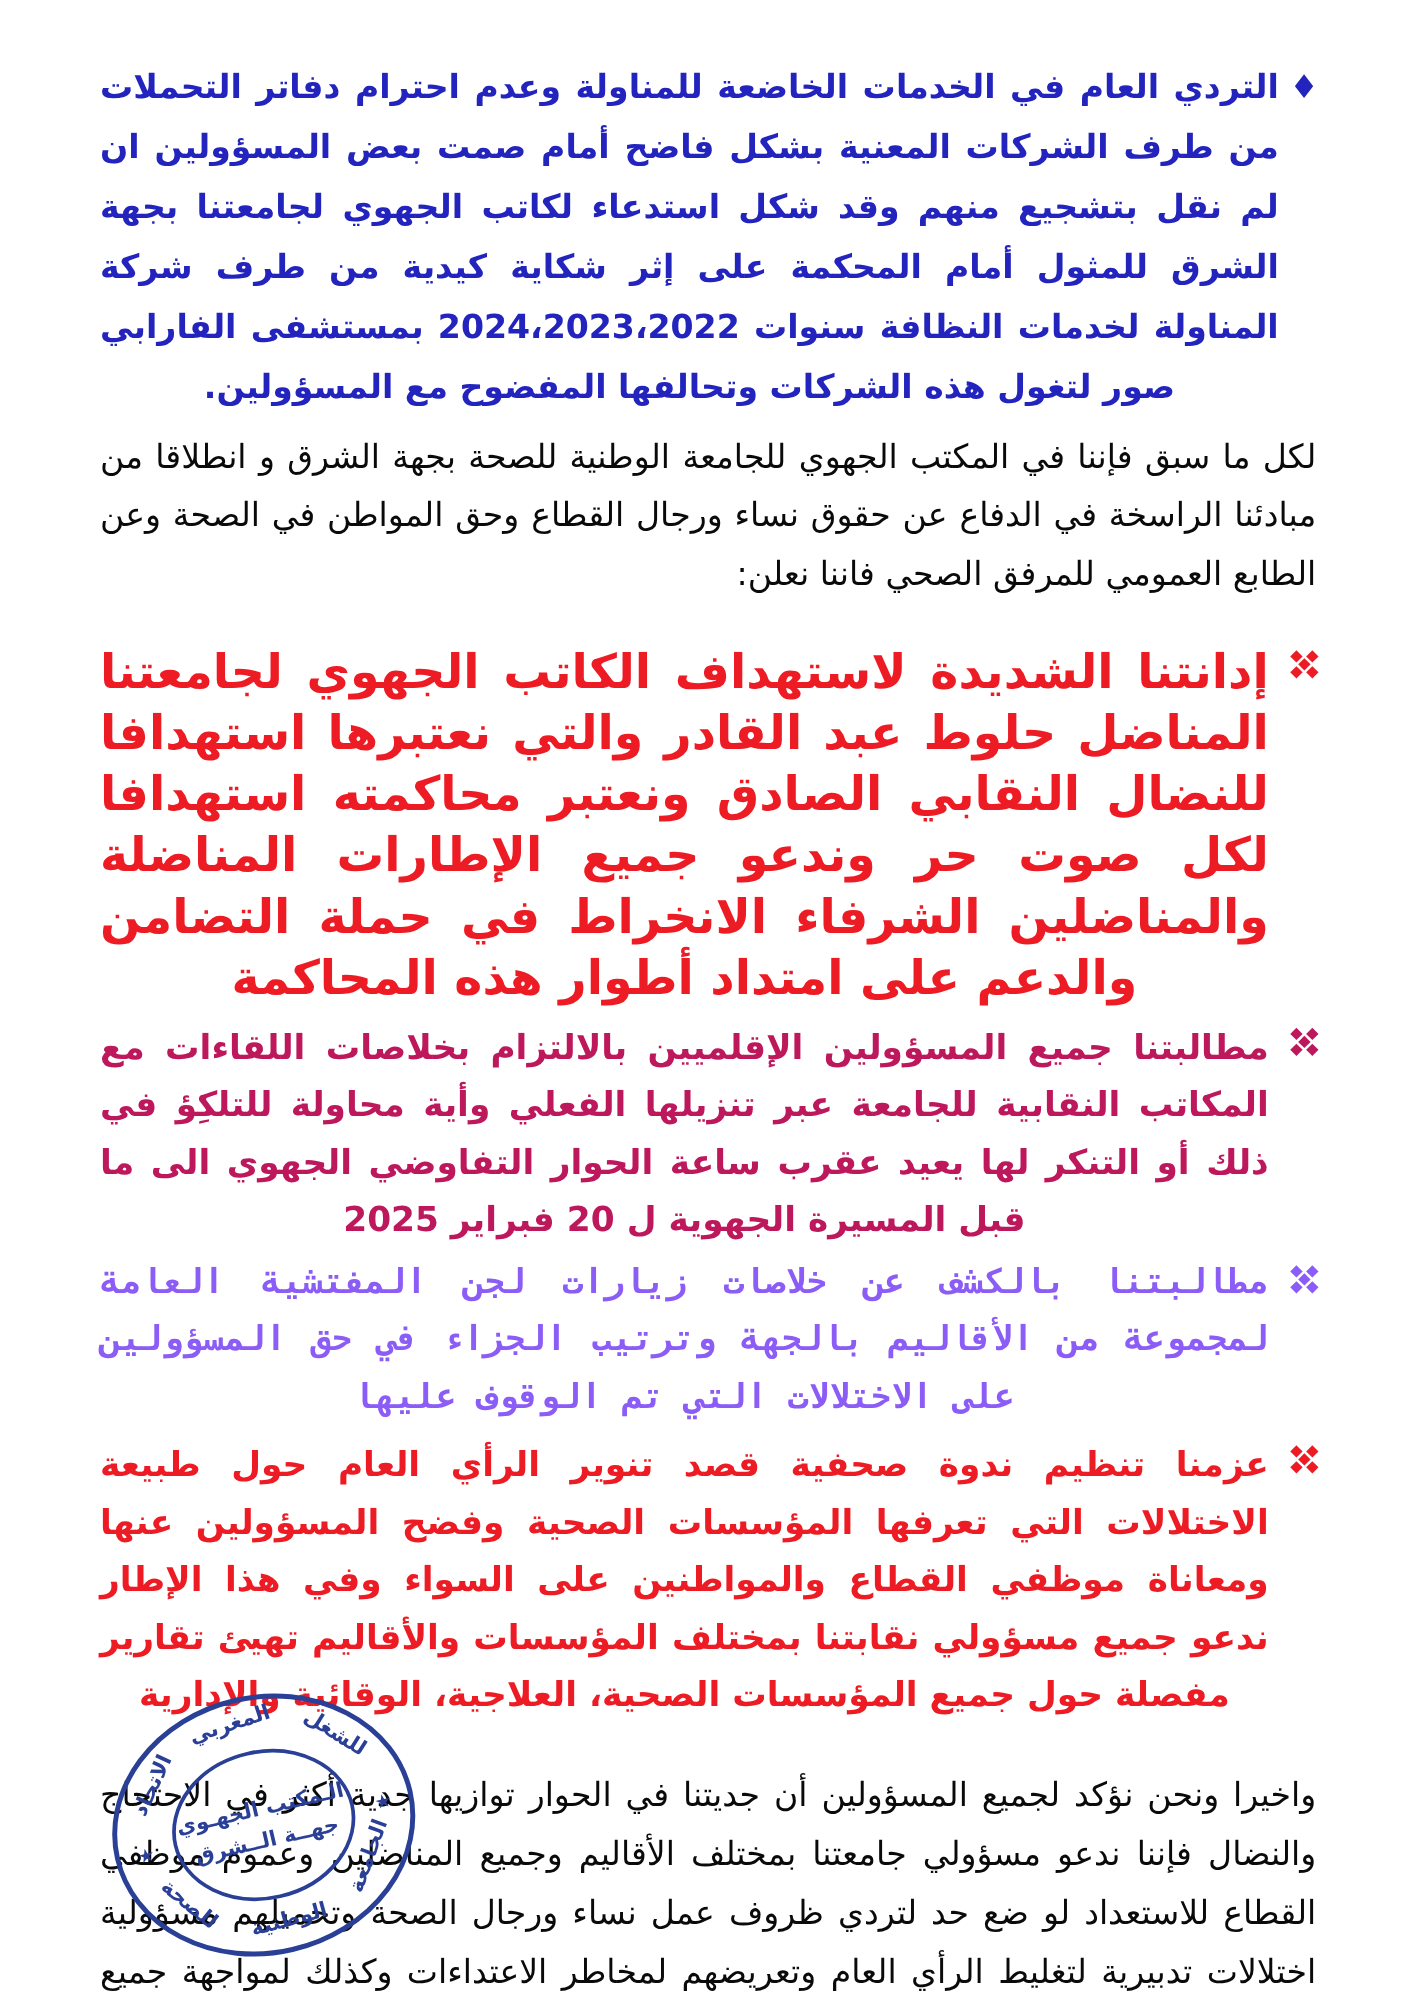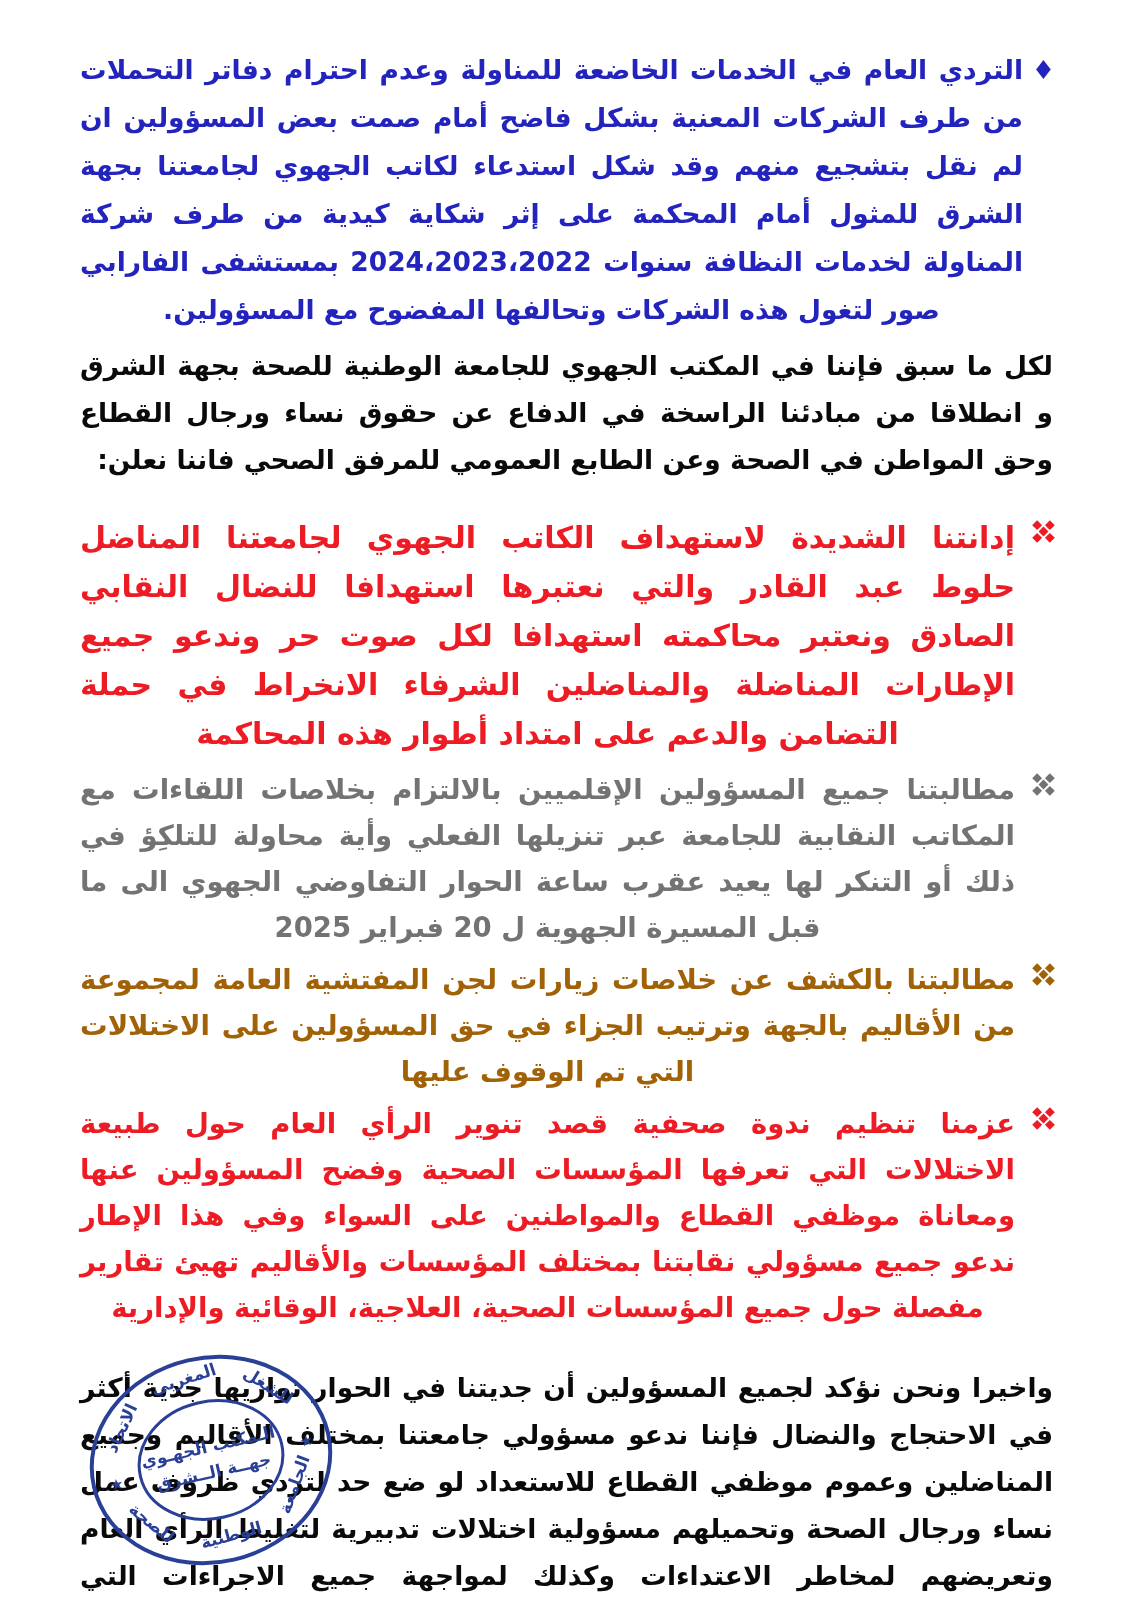--- a/index.html
+++ b/index.html
@@ -18,36 +18,36 @@
     text-align:justify;text-align-last:center;
     padding-right:30px;
     margin:0 0 8px 0;
   }
   .intro .marker{
     position:absolute;right:-2px;top:0px;
     font-size:26px;font-weight:normal;
   }
   .para{
     color:#0a0a0a;
-    font-size:26.5px;font-weight:bold;
+    font-size:26.5px;font-weight:normal;
     line-height:47px;
     text-align:justify;
     margin:0 0 30px 0;
   }
   .item{
     position:relative;
     font-weight:bold;
     font-size:27.5px;
     line-height:46px;
     text-align:justify;text-align-last:center;
     padding-right:38px;
     margin:0 0 6px 0;
   }
   .item.big{
-    font-size:30px;
+    font-size:38px;
     line-height:49px;
     margin-bottom:8px;
   }
   .item .qd{
     position:absolute;right:6px;top:15px;
     width:7px;height:7px;background:currentColor;
     transform:rotate(45deg);
     box-shadow:9px 0 0 currentColor,-9px 0 0 currentColor,0 9px 0 currentColor,0 -9px 0 currentColor;
   }
   .closing{
@@ -70,27 +70,27 @@
     <span>التردي العام في الخدمات الخاضعة للمناولة وعدم احترام دفاتر التحملات من طرف الشركات المعنية بشكل فاضح أمام صمت بعض المسؤولين ان لم نقل بتشجيع منهم وقد شكل استدعاء لكاتب الجهوي لجامعتنا بجهة الشرق للمثول أمام المحكمة على إثر شكاية كيدية من طرف شركة المناولة لخدمات النظافة سنوات 2022‏،‏2023‏،‏2024 بمستشفى الفارابي صور لتغول هذه الشركات وتحالفها المفضوح مع المسؤولين.</span>
   </div>
 
   <p class="para">لكل ما سبق فإننا في المكتب الجهوي للجامعة الوطنية للصحة بجهة الشرق و انطلاقا من مبادئنا الراسخة في الدفاع عن حقوق نساء ورجال القطاع وحق المواطن في الصحة وعن الطابع العمومي للمرفق الصحي فاننا نعلن:</p>
 
   <div class="item big" style="color: rgb(237, 28, 36);">
     <span class="qd"></span>
     <span>إدانتنا الشديدة لاستهداف الكاتب الجهوي لجامعتنا المناضل حلوط عبد القادر والتي نعتبرها استهدافا للنضال النقابي الصادق ونعتبر محاكمته استهدافا لكل صوت حر وندعو جميع الإطارات المناضلة والمناضلين الشرفاء الانخراط في حملة التضامن والدعم على امتداد أطوار هذه المحاكمة</span>
   </div>
 
-  <div class="item" style="color: #737373;">
+  <div class="item" style="color: #be185d;">
     <span class="qd"></span>
     <span>مطالبتنا جميع المسؤولين الإقلميين بالالتزام بخلاصات اللقاءات مع المكاتب النقابية للجامعة عبر تنزيلها الفعلي وأية محاولة للتلكِؤ في ذلك أو التنكر لها يعيد عقرب ساعة الحوار التفاوضي الجهوي الى ما قبل المسيرة الجهوية ل 20 فبراير 2025</span>
   </div>
 
 
-  <div class="item" style="color: #a16207;">
+  <div class="item" style="color: #8b5cf6; font-family: Liberation Mono, monospace;">
     <span class="qd"></span>
     <span>مطالبتنا بالكشف عن خلاصات زيارات لجن المفتشية العامة لمجموعة من الأقاليم بالجهة وترتيب الجزاء في حق المسؤولين على الاختلالات التي تم الوقوف عليها</span>
   </div>
 
   <div class="item" style="color: rgb(237, 28, 36);">
     <span class="qd"></span>
     <span>عزمنا تنظيم ندوة صحفية قصد تنوير الرأي العام حول طبيعة الاختلالات التي تعرفها المؤسسات الصحية وفضح المسؤولين عنها ومعاناة موظفي القطاع والمواطنين على السواء وفي هذا الإطار ندعو جميع مسؤولي نقابتنا بمختلف المؤسسات والأقاليم تهيئ تقارير مفصلة حول جميع المؤسسات الصحية، العلاجية، الوقائية والإدارية</span>
   </div>
 
   <p class="para closing">

